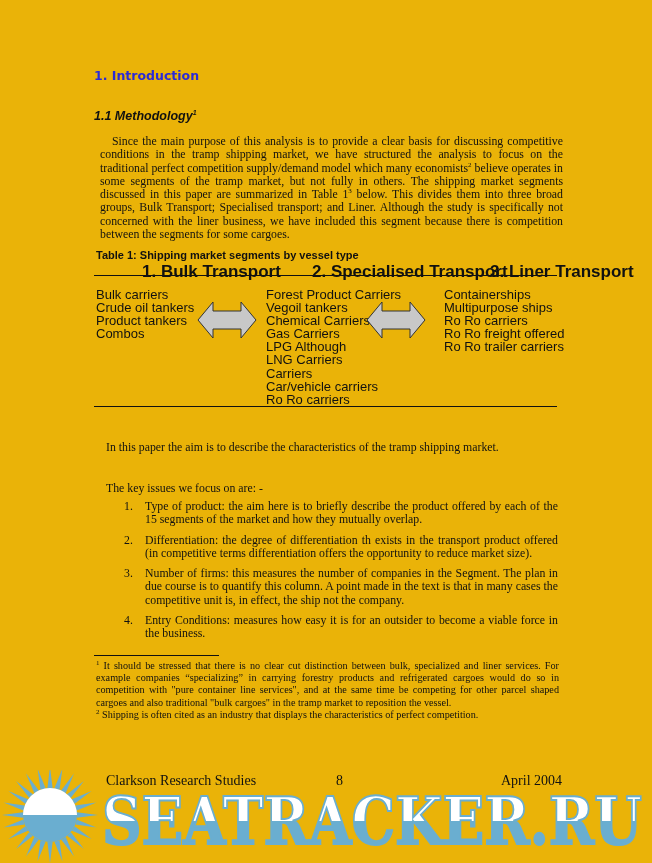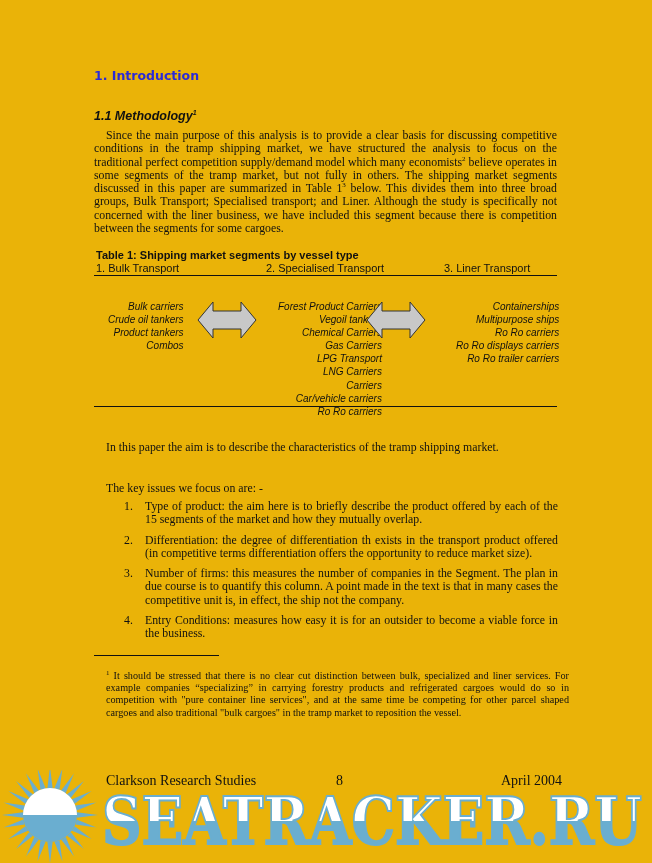--- a/index.html
+++ b/index.html
@@ -1,40 +1,40 @@
 <!DOCTYPE html>
 <html><head>
 <meta charset="utf-8">
 <style>
   html, body { margin:0; padding:0; background:#ffffff; }
   body { width:652px; height:863px; position:relative; overflow:hidden; }
   .page { position:absolute; left:0; top:0; width:652px; height:863px; background:#eab308; }
   .serif { font-family:"Liberation Serif", "DejaVu Serif", serif; color:#111; }
-  .sans { font-family:"Liberation Sans", "DejaVu Sans", sans-serif; color:#111;text-align:right; }
+  .sans { font-family:"Liberation Sans", "DejaVu Sans", sans-serif; color:#111; }
   #h1 { position:absolute; left:94px; top:68px; font-family:"DejaVu Sans", sans-serif; font-weight:bold; font-size:12.5px; color:#2a2ad8; }
   #h2 { position:absolute; left:94px; top:109px; font-family:"Liberation Sans", sans-serif; font-weight:bold; font-style:italic; font-size:12.5px; color:#111; }
   #h2 sup { font-size:7px; }
-  #intro { position:absolute; left:94px; top:129px; width:463px; font-size:11.8px; line-height:13.3px; text-align:justify; text-indent:12px; margin:0; }
+  #intro { position:absolute; left:94px; top:129px; width:463px; font-size:11.8px; line-height:13.3px; text-align:justify; text-indent:12px; margin:6px; }
   sup.fn { font-size:7px; line-height:0; }
 
   #table-title { position:absolute; left:96px; top:249px; font-size:11px; font-weight:bold; }
-  .col-head { position:absolute; top:262px; font-size:11px; font-weight:normal; }
+  .col-head { position:absolute; top:262px; font-size:17px; font-weight:bold;margin-left:46px; }
   #rule-top { position:absolute; left:94px; top:275px; width:463px; height:0; border-top:1.3px solid #111; }
   #rule-bottom { position:absolute; left:94px; top:406px; width:463px; height:0; border-top:1.3px solid #111; }
-  .col-list { position:absolute; top:288px; margin:12px; padding:0; list-style:none; font-size:10px; line-height:13.1px;font-style:italic; }
+  .col-list { position:absolute; top:288px; margin:0; padding:0; list-style:none; font-size:13px; line-height:13.1px; }
   .arrow { position:absolute; top:300px; width:60px; height:40px; }
 
   #aim { position:absolute; left:106px; top:440px; font-size:11.8px; }
   #key { position:absolute; left:106px; top:481px; font-size:11.8px; }
   #issues { position:absolute; left:124px; top:500px; width:434px; margin:0; padding:0; list-style:none; font-size:11.8px; line-height:13.3px; }
   #issues li { position:relative; padding-left:21px; text-align:justify; margin-bottom:7px; }
   #issues .num { position:absolute; left:0; top:0; }
 
   #fn-rule { position:absolute; left:94px; top:655px; width:125px; border-top:1px solid #111; }
-  #footnotes { position:absolute; left:94px; top:658px; width:463px; font-size:10.2px; line-height:12.2px; text-align:justify; margin:12px;font-family:Liberation Serif, serif; }
+  #footnotes { position:absolute; left:94px; top:658px; width:463px; font-size:10.2px; line-height:12.2px; text-align:justify; margin:2px;font-family:Liberation Serif, serif; }
   #footnotes p { margin:0; }
 
   .footer { position:absolute; top:773px; font-size:14px; }
   #logo { position:absolute; left:0; top:770px; width:652px; height:93px; }
 </style>
 </head>
 <body>
 
 <div class="page">
 
@@ -54,31 +54,31 @@
       <li>Bulk carriers</li>
       <li>Crude oil tankers</li>
       <li>Product tankers</li>
       <li>Combos</li>
     </ul>
   <ul class="col-list sans" id="col1" style="left:266px;">
       <li>Forest Product Carriers</li>
       <li>Vegoil tankers</li>
       <li>Chemical Carriers</li>
       <li>Gas Carriers</li>
-      <li>LPG Transport</li>
+      <li>LPG Although</li>
       <li>LNG Carriers</li>
       <li>Carriers</li>
       <li>Car/vehicle carriers</li>
       <li>Ro Ro carriers</li>
     </ul>
   <ul class="col-list sans" id="col2" style="left:444px;">
       <li>Containerships</li>
       <li>Multipurpose ships</li>
       <li>Ro Ro carriers</li>
-      <li>Ro Ro displays carriers</li>
+      <li>Ro Ro freight offered</li>
       <li>Ro Ro trailer carriers</li>
     </ul>
 
   <svg class="arrow" style="left:197px;" viewBox="0 0 60 40">
     <polygon points="1,20 16,2 16,11 44,11 44,2 59,20 44,38 44,29 16,29 16,38" fill="#c8c8c8" stroke="#333" stroke-width="1"></polygon>
   </svg>
   <svg class="arrow" style="left:366px;" viewBox="0 0 60 40">
     <polygon points="1,20 16,2 16,11 44,11 44,2 59,20 44,38 44,29 16,29 16,38" fill="#c8c8c8" stroke="#333" stroke-width="1"></polygon>
   </svg>
 
@@ -90,20 +90,21 @@
   <ol id="issues" class="serif">
     <li><span class="num">1.</span><span>Type of product: the aim here is to briefly describe the product offered by each of the 15 segments of the market and how they mutually overlap.</span></li>
     <li><span class="num">2.</span><span>Differentiation: the degree of differentiation th exists in the transport product offered (in competitive terms differentiation offers the opportunity to reduce market size).</span></li>
     <li><span class="num">3.</span><span>Number of firms: this measures the number of companies in the Segment. The plan in due course is to quantify this column. A point made in the text is that in many cases the competitive unit is, in effect, the ship not the company.</span></li>
     <li><span class="num">4.</span><span>Entry Conditions: measures how easy it is for an outsider to become a viable force in the business.</span></li>
   </ol>
 
   <div id="fn-rule"></div>
   <div id="footnotes" class="serif">
     <p><sup class="fn">1</sup><span> It should be stressed that there is no clear cut distinction between bulk, specialized and liner services.  For example companies “specializing” in carrying forestry products and refrigerated cargoes would do so in competition with "pure container line services", and at the same time be competing for other parcel shaped cargoes and also traditional "bulk cargoes" in the tramp market to reposition the vessel.</span></p>
+    <p><sup class="fn">2</sup><span> Shipping is often cited as an industry that displays the characteristics of perfect competition.</span></p>
   </div>
 
   <svg id="logo" viewBox="0 0 652 93">
     <g>
       <g id="sun-rays" fill="#6aaed0">
           <polygon points="76.86998762014932,42.353537211101866 98,45 76.86998762014932,47.646462788898134"></polygon>
           <polygon points="76.63936996629172,49.39817778165389 96.36443966187528,57.423314164920995 75.26946002244779,54.510751293873305"></polygon>
           <polygon points="74.59332327287174,56.143089804718656 91.56921938165306,69 71.94686048397361,60.72689781543066"></polygon>
           <polygon points="70.8712822407939,62.128618672418426 83.94112549695429,78.94112549695427 67.12861867241843,65.8712822407939"></polygon>
           <polygon points="65.72689781543066,66.94686048397361 74,86.56921938165306 61.14308980471866,69.59332327287174"></polygon>

